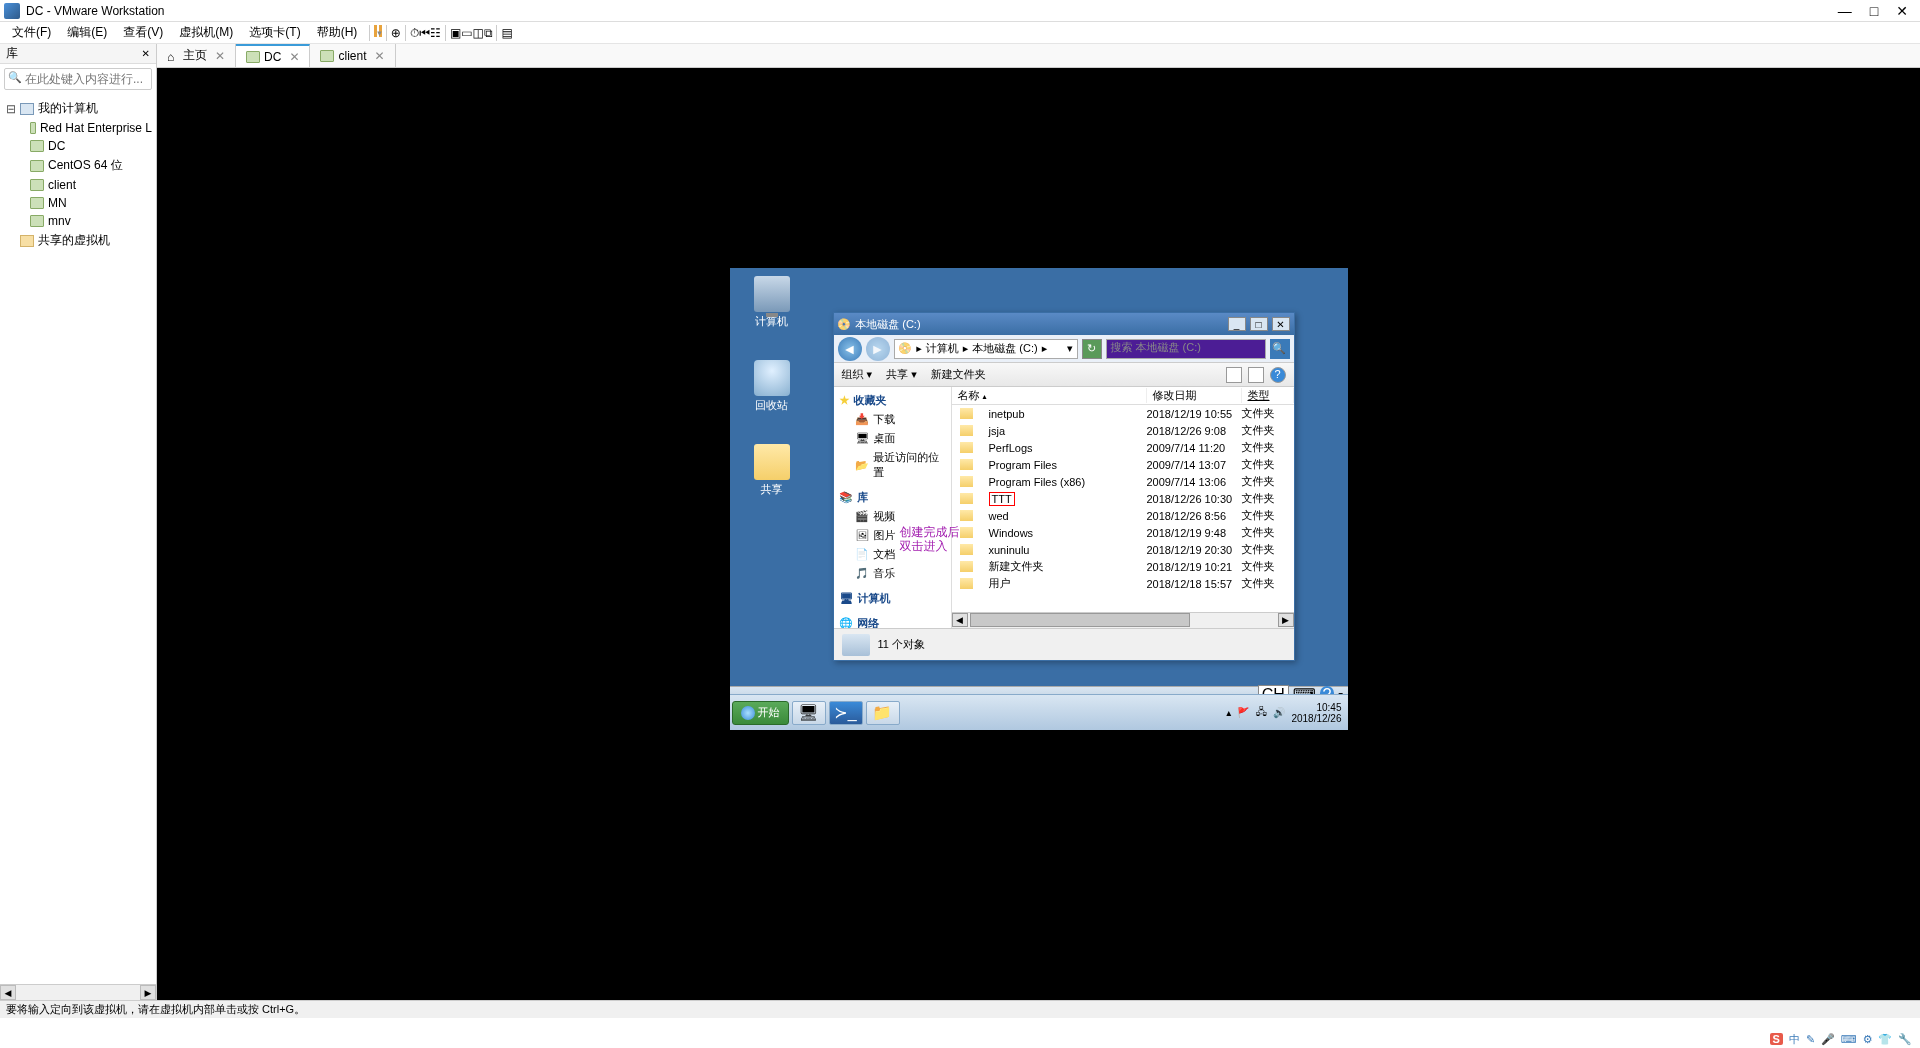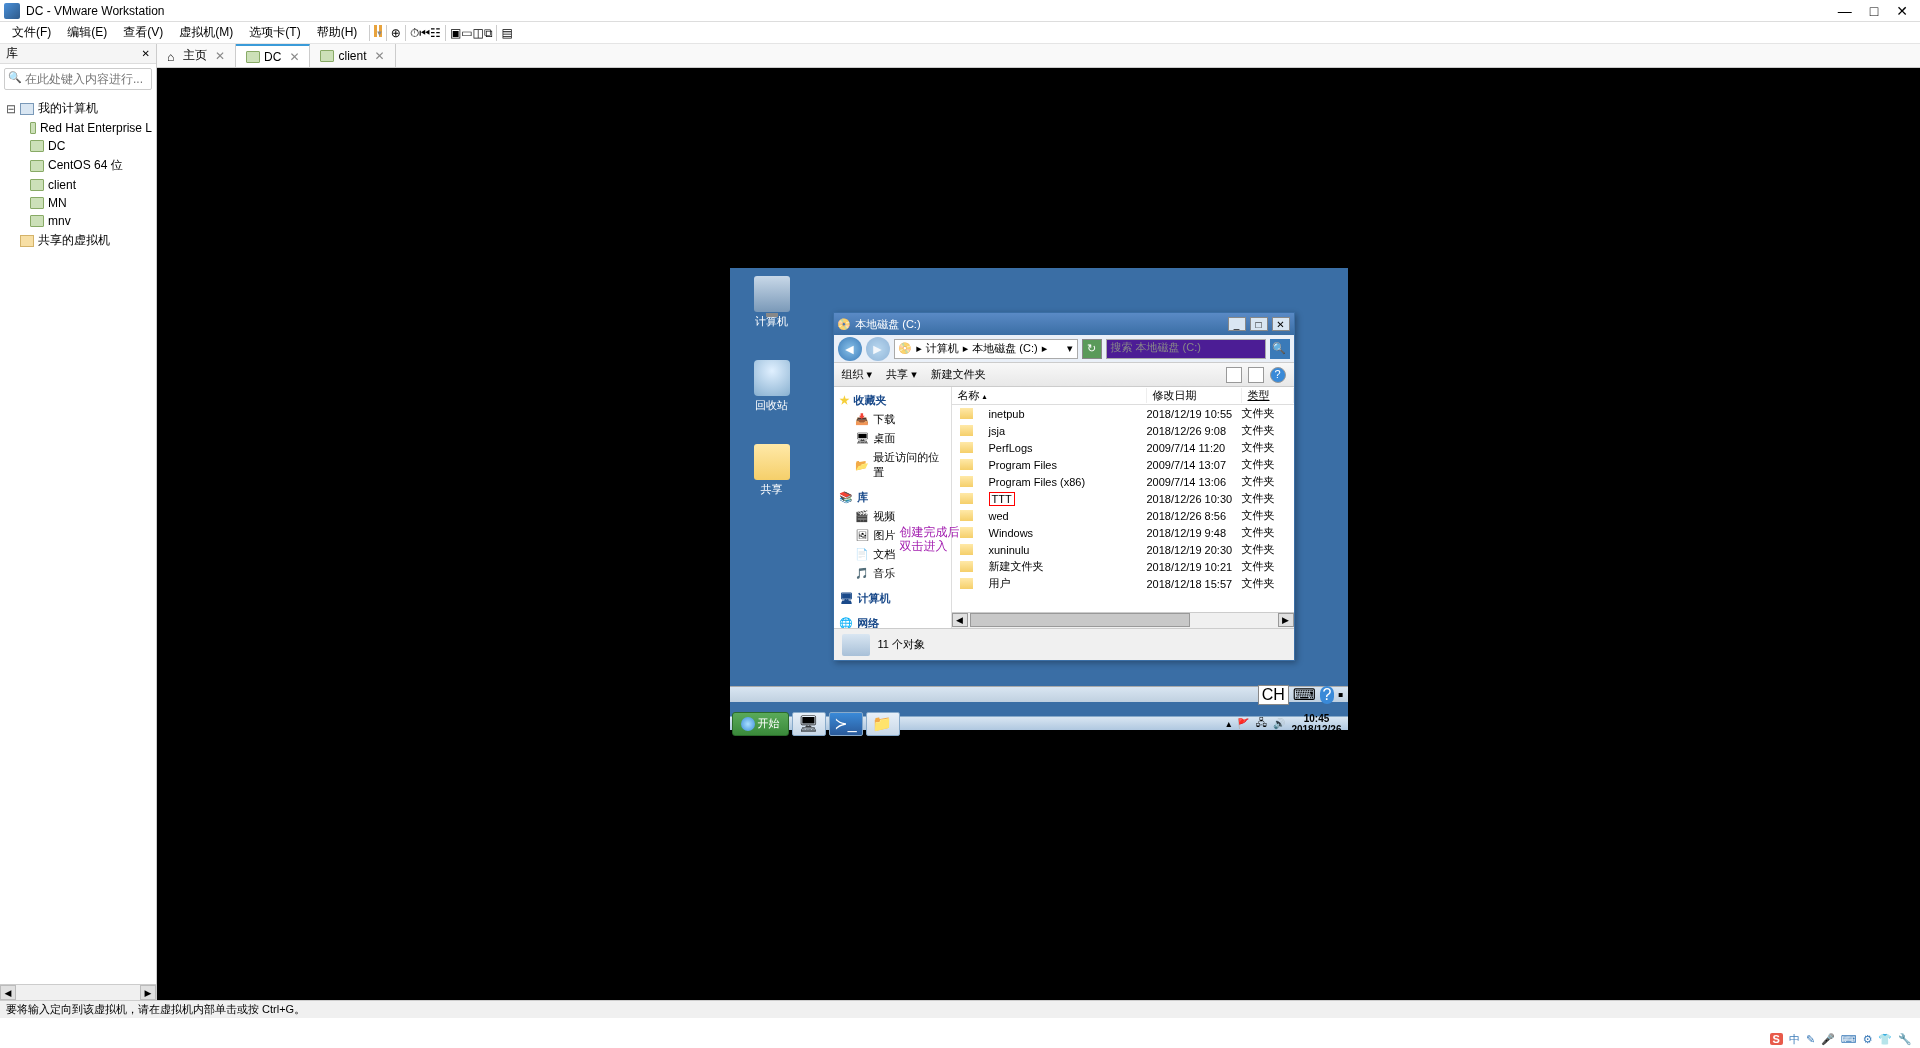--- a/index.html
+++ b/index.html
@@ -95,26 +95,26 @@
 
 .explorer-status { height: 32px; background: #f0f0f0; border-top: 1px solid #ccc; display: flex; align-items: center; padding: 0 8px; gap: 8px; font-size: 11px; }
 .drive-icon { width: 28px; height: 22px; background: linear-gradient(#d9e6f2,#a8c0d8); border-radius: 2px; }
 
 .annotation { position: absolute; color: #a21caf; font-size: 12px; font-weight: 500; line-height: 14px; }
 
 
 .guest-taskbar-top { position: absolute; bottom: 28px; left: 0; right: 0; height: 16px; background: linear-gradient(#d9e6f2,#c0d0e0); display: flex; align-items: center; font-size: 16px; padding: 0 4px; gap: 6px; border-top: 1px solid #aaa; }
 .guest-taskbar-top .tray-right { margin-left: auto; display: flex; gap: 4px; align-items: center; }
 .lang-ind { background: #fff; border: 1px solid #888; padding: 0 3px; }
-.guest-taskbar { position: absolute; bottom: 0; left: 0; right: 0; height: 14px; background: linear-gradient(#d9e6f2,#b0c8e0); display: flex; align-items: center; padding: 0 2px; border-top: 1px solid #88aaca; }
+.guest-taskbar { position: absolute; bottom: 0; left: 0; right: 0; height: 36px; background: linear-gradient(#d9e6f2,#b0c8e0); display: flex; align-items: center; padding: 0 2px; border-top: 1px solid #88aaca; }
 .start-btn { height: 24px; padding: 0 8px; background: linear-gradient(#5aaa5a,#3a8a3a); color: #fff; font-size: 11px; display: flex; align-items: center; gap: 3px; border-radius: 3px; border: 1px solid #2a6a2a; }
 .start-orb { width: 14px; height: 14px; border-radius: 50%; background: radial-gradient(#a8e0ff,#3a8ad8); }
 .task-item { width: 34px; height: 24px; margin-left: 3px; background: linear-gradient(#e8f0f8,#c8d8e8); border: 1px solid #88aaca; border-radius: 2px; display: flex; align-items: center; justify-content: center; }
 .task-tray { margin-left: auto; display: flex; align-items: center; gap: 6px; padding-right: 4px; font-size: 10px; }
-.clock { text-align: center; line-height: 11px; font-weight: bold; }
+.clock { text-align: right; line-height: 11px; }
 
 
 .vmware-statusbar { height: 18px; background: #f0f0f0; border-top: 1px solid #ccc; display: flex; align-items: center; padding: 0 6px; font-size: 11px; }
 
 
 .host-tray { position: absolute; bottom: 0; right: 0; height: 18px; display: flex; align-items: center; gap: 6px; padding: 0 8px; font-size: 11px; }
 .host-tray .ime { background: #e85a4a; color: #fff; padding: 0 3px; border-radius: 2px; font-weight: bold; }
 .host-tray .ico-s { color: #3a7ab8; }
 
 .hscroll-sidebar { height: 16px; border-top: 1px solid #ccc; display: flex; background: #f0f0f0; }

